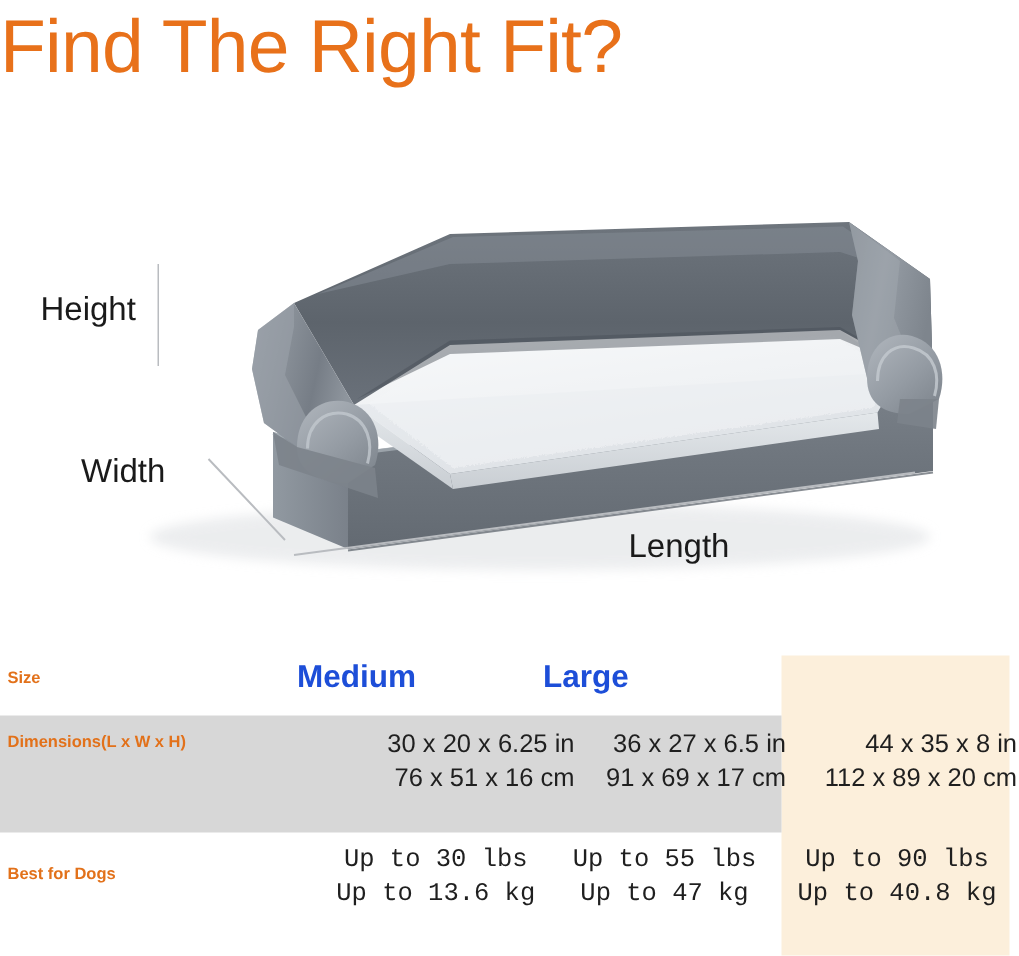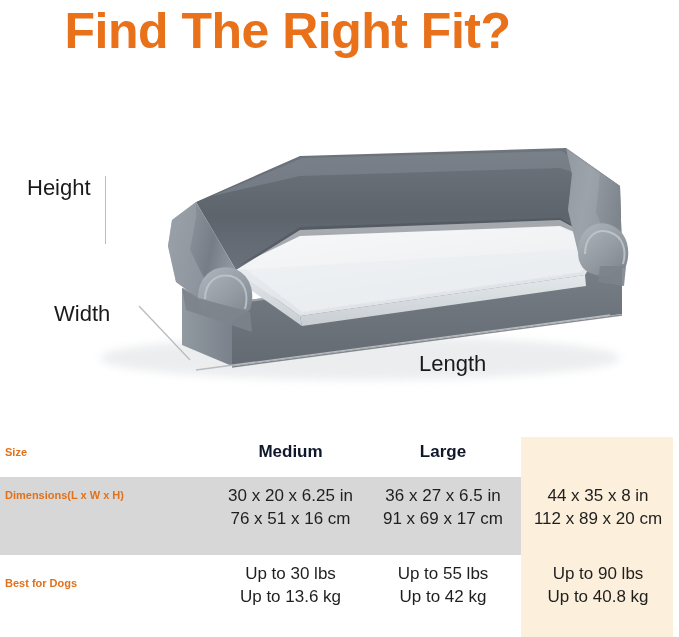--- a/index.html
+++ b/index.html
@@ -5,67 +5,66 @@
   html,body{margin:0;padding:0;}
   body{
     width:679px;height:637px;position:relative;overflow:hidden;
     background:#ffffff;
     font-family:"Liberation Sans","DejaVu Sans",sans-serif;
     -webkit-font-smoothing:antialiased;
   }
   
   #title{
     position:absolute;left:0;top:2px;width:575px;height:62px;
-    text-align:center;
-    font-size:50px;font-weight:bold;line-height:58px;
+    text-align:left;
+    font-size:50px;font-weight:normal;line-height:58px;
     color:#E8711A;letter-spacing:-0.5px;
     white-space:nowrap;
   }
   
   #hero{position:absolute;left:0;top:70px;width:679px;height:360px;}
   #hero svg{display:block;width:679px;height:360px;}
   
   .dimlabel{
     position:absolute;color:#1a1a1a;font-size:22px;line-height:26px;
     white-space:nowrap;font-weight:normal;
   }
-  #lbl-height{left:27px;top:175px;text-align:right;}
+  #lbl-height{left:27px;top:193px;text-align:right;}
   #lbl-width{left:54px;top:301px;}
   #lbl-length{left:419px;top:351px;}
   .dimline{position:absolute;background:#b9bcc0;}
   #line-height{left:105px;top:176px;width:1px;height:68px;}
   
   #table{position:absolute;left:0;top:430px;width:679px;height:207px;}
   #xl-highlight{
     position:absolute;left:521px;top:7px;width:152px;height:620px;
     background:#FCEFDB;
   }
   #dim-band{
     position:absolute;left:0;top:47px;width:521px;height:78px;
     background:#D7D7D7;
   }
   .cell{position:absolute;white-space:nowrap;}
   .rowlabel{
     color:#E2711A;font-size:11px;font-weight:bold;line-height:22px;
     left:5px;
   }
   .colhead{
-    color:#0f172a;font-size:17px;font-weight:bold;line-height:22px;
-    text-align:center;
+    color:#1d4ed8;font-size:21px;font-weight:bold;line-height:22px;
   }
   .val{
     color:#1f1f1f;font-size:17px;line-height:23px;text-align:center;
     font-weight:normal;
   }
   .c-med{left:198px;width:185px;}
   .c-lrg{left:362px;width:162px;}
   .c-xlg{left:518px;width:160px;}
   .r-head{top:11px;}
-  .r-dims{top:54px;}
-  .r-dogs{top:132px;}
+  .r-dims{top:54px;text-align:right;}
+  .r-dogs{top:132px;font-family:Liberation Mono, monospace;}
   #lbl-size{top:11px;}
   #lbl-dims{top:54px;}
   #lbl-dogs{top:142px;}
 </style>
 </head>
 <body>
 
 <div id="title">Find The Right Fit?</div>
 
 <div id="hero">
@@ -201,20 +200,20 @@
     <div>44 x 35 x 8 in</div>
     <div>112 x 89 x 20 cm</div>
   </div>
 
   <div class="cell val c-med r-dogs">
     <div>Up to 30 lbs</div>
     <div>Up to 13.6 kg</div>
   </div>
   <div class="cell val c-lrg r-dogs">
     <div>Up to 55 lbs</div>
-    <div>Up to 42 kg</div>
+    <div>Up to 47 kg</div>
   </div>
   <div class="cell val c-xlg r-dogs">
     <div>Up to 90 lbs</div>
     <div>Up to 40.8 kg</div>
   </div>
 
 </div>
 
 </body></html>

